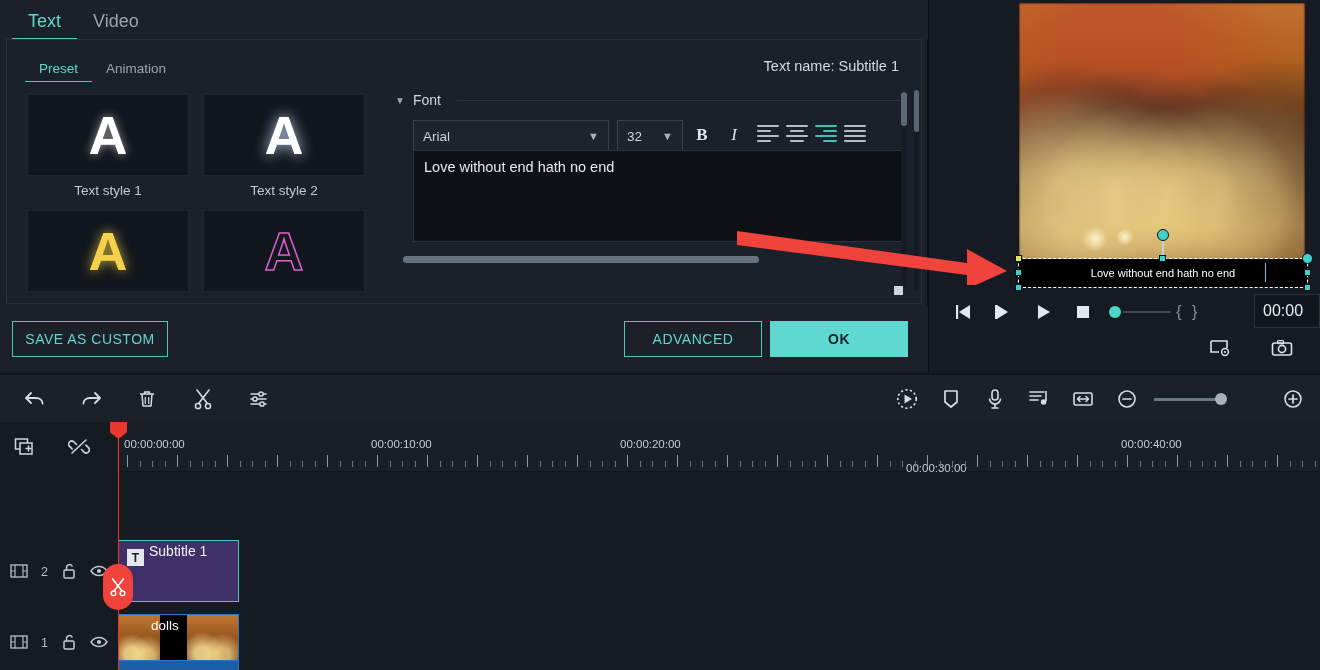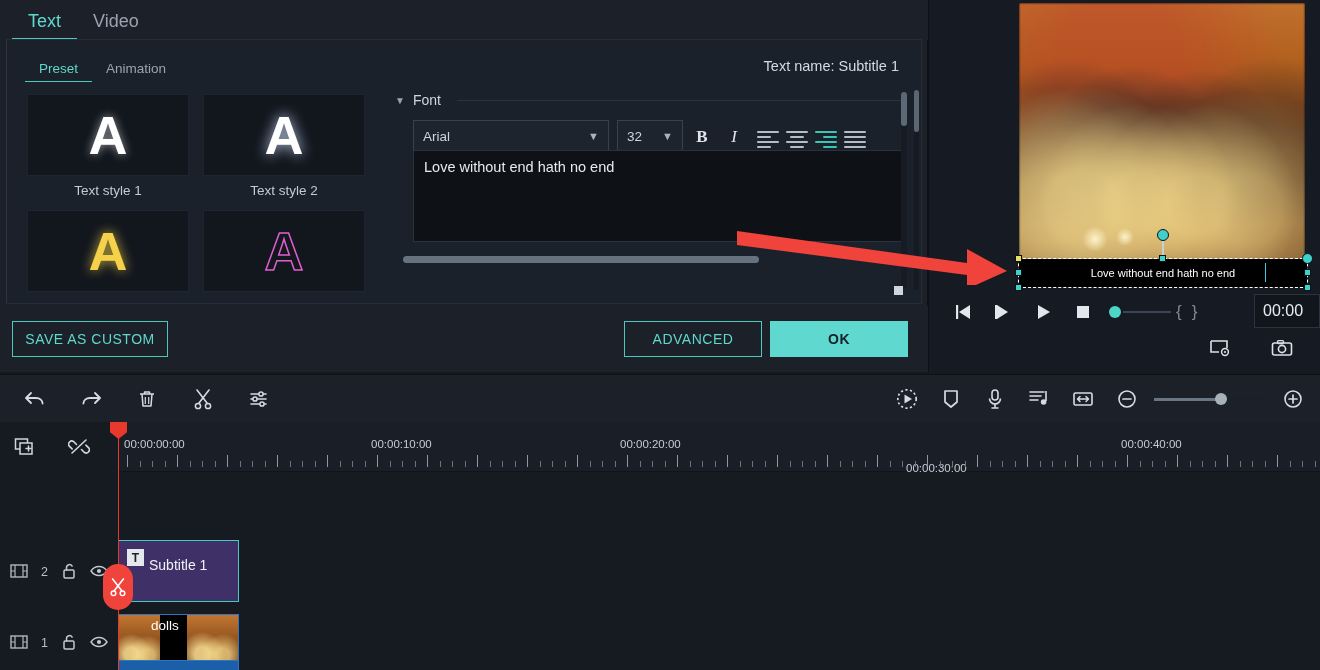--- a/index.html
+++ b/index.html
@@ -101,21 +101,21 @@
   }
   .font-head {
     display: flex; align-items: center; gap: 8px;
     font-size: 14px; color: #cfd6de; padding: 4px 0 0 6px;
   }
   .font-head .chev { font-size: 10px; color: #9aa4b0; }
   .font-head .rule {
     flex: 1; height: 1px; background: #2b3340; margin-left: 8px; margin-right: 4px;
   }
   .font-row {
-    display: flex; align-items: flex-end; margin: 12px 0 0 24px;
+    display: flex; align-items: flex-start; margin: 12px 0 0 24px;
     height: 32px;
   }
   .sel {
     height: 32px; background: #1e242e; border: 1px solid #39414d;
     display: flex; align-items: center; justify-content: space-between;
     padding: 0 9px; color: #cdd4dc; font-size: 13.5px; cursor: pointer;
   }
   .sel.family { width: 196px; }
   .sel.size { width: 66px; margin-left: 8px; }
   .sel .cv { font-size: 11px; color: #aab3bd; }
@@ -316,21 +316,21 @@
   .clip-text {
     position: absolute; left: 0; top: 6px; width: 121px; height: 62px;
     background: #3f3168; border: 1.5px solid #45c9c0;
   }
   .clip-text .badge {
     position: absolute; left: 8px; top: 8px; width: 17px; height: 17px;
     background: #e4e8ec; color: #1b2029; font-size: 12px; font-weight: bold;
     display: flex; align-items: center; justify-content: center;
   }
   .clip-text .name {
-    position: absolute; left: 30px; top: 16px; font-size: 14px; color: #f0f3f6;
+    position: absolute; left: 30px; top: 2px; font-size: 14px; color: #f0f3f6;
   }
   .split-marker {
     position: absolute; left: -15px; top: 30px; width: 30px; height: 46px;
     background: #f0433c; border-radius: 15px;
     display: flex; align-items: center; justify-content: center;
     z-index: 40;
   }
   .clip-video {
     position: absolute; left: 0; top: 2px; width: 121px; height: 58px;
     background: #10151c; border: 1.5px solid #2e76c4; overflow: hidden;

